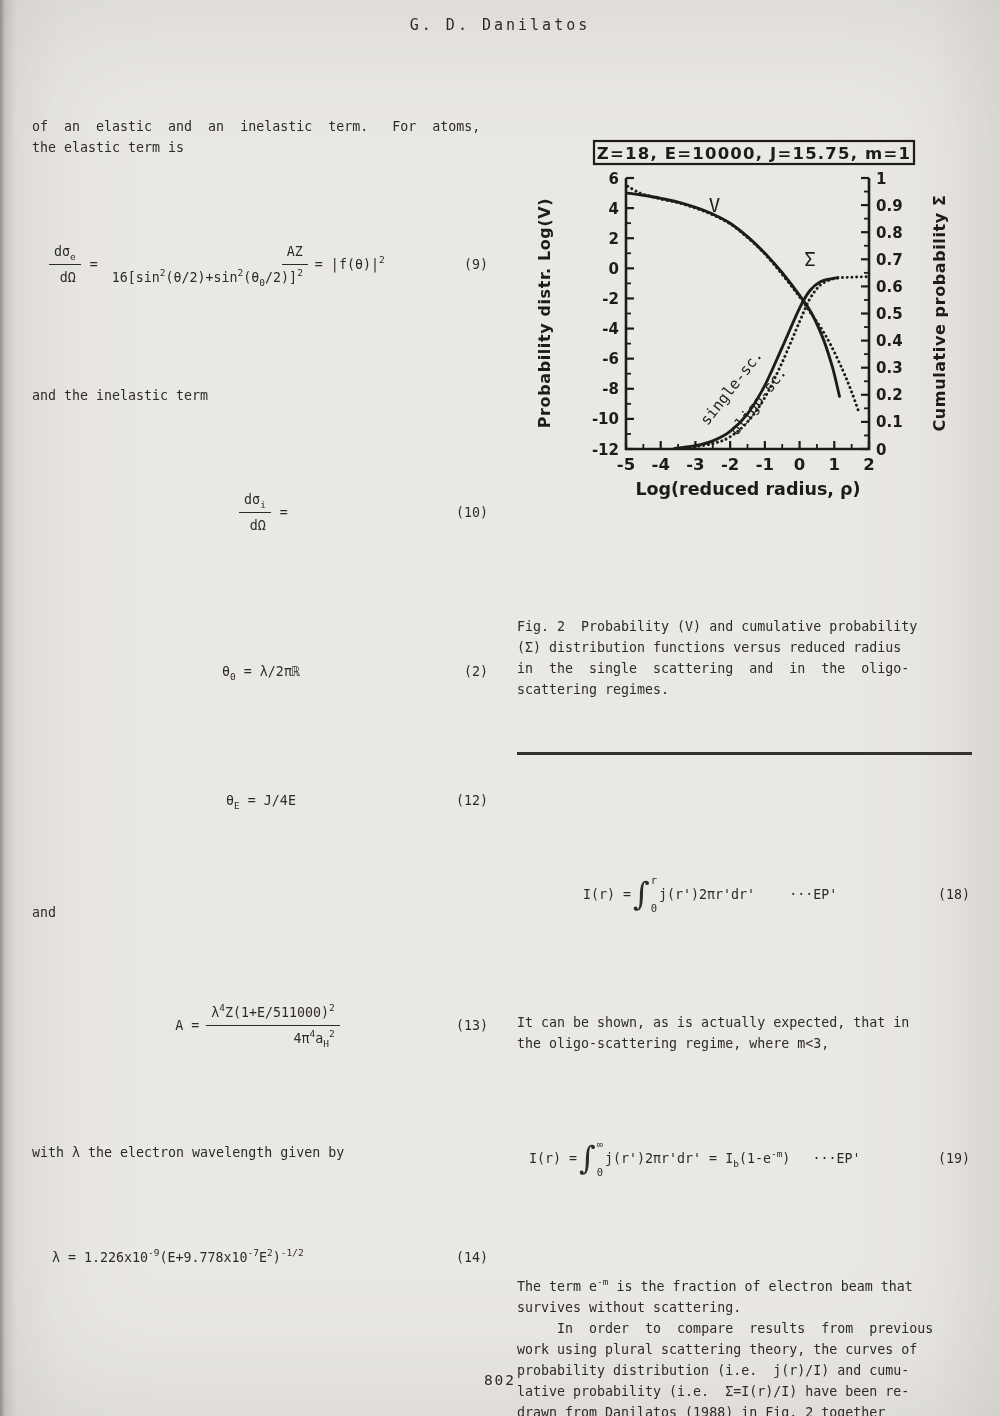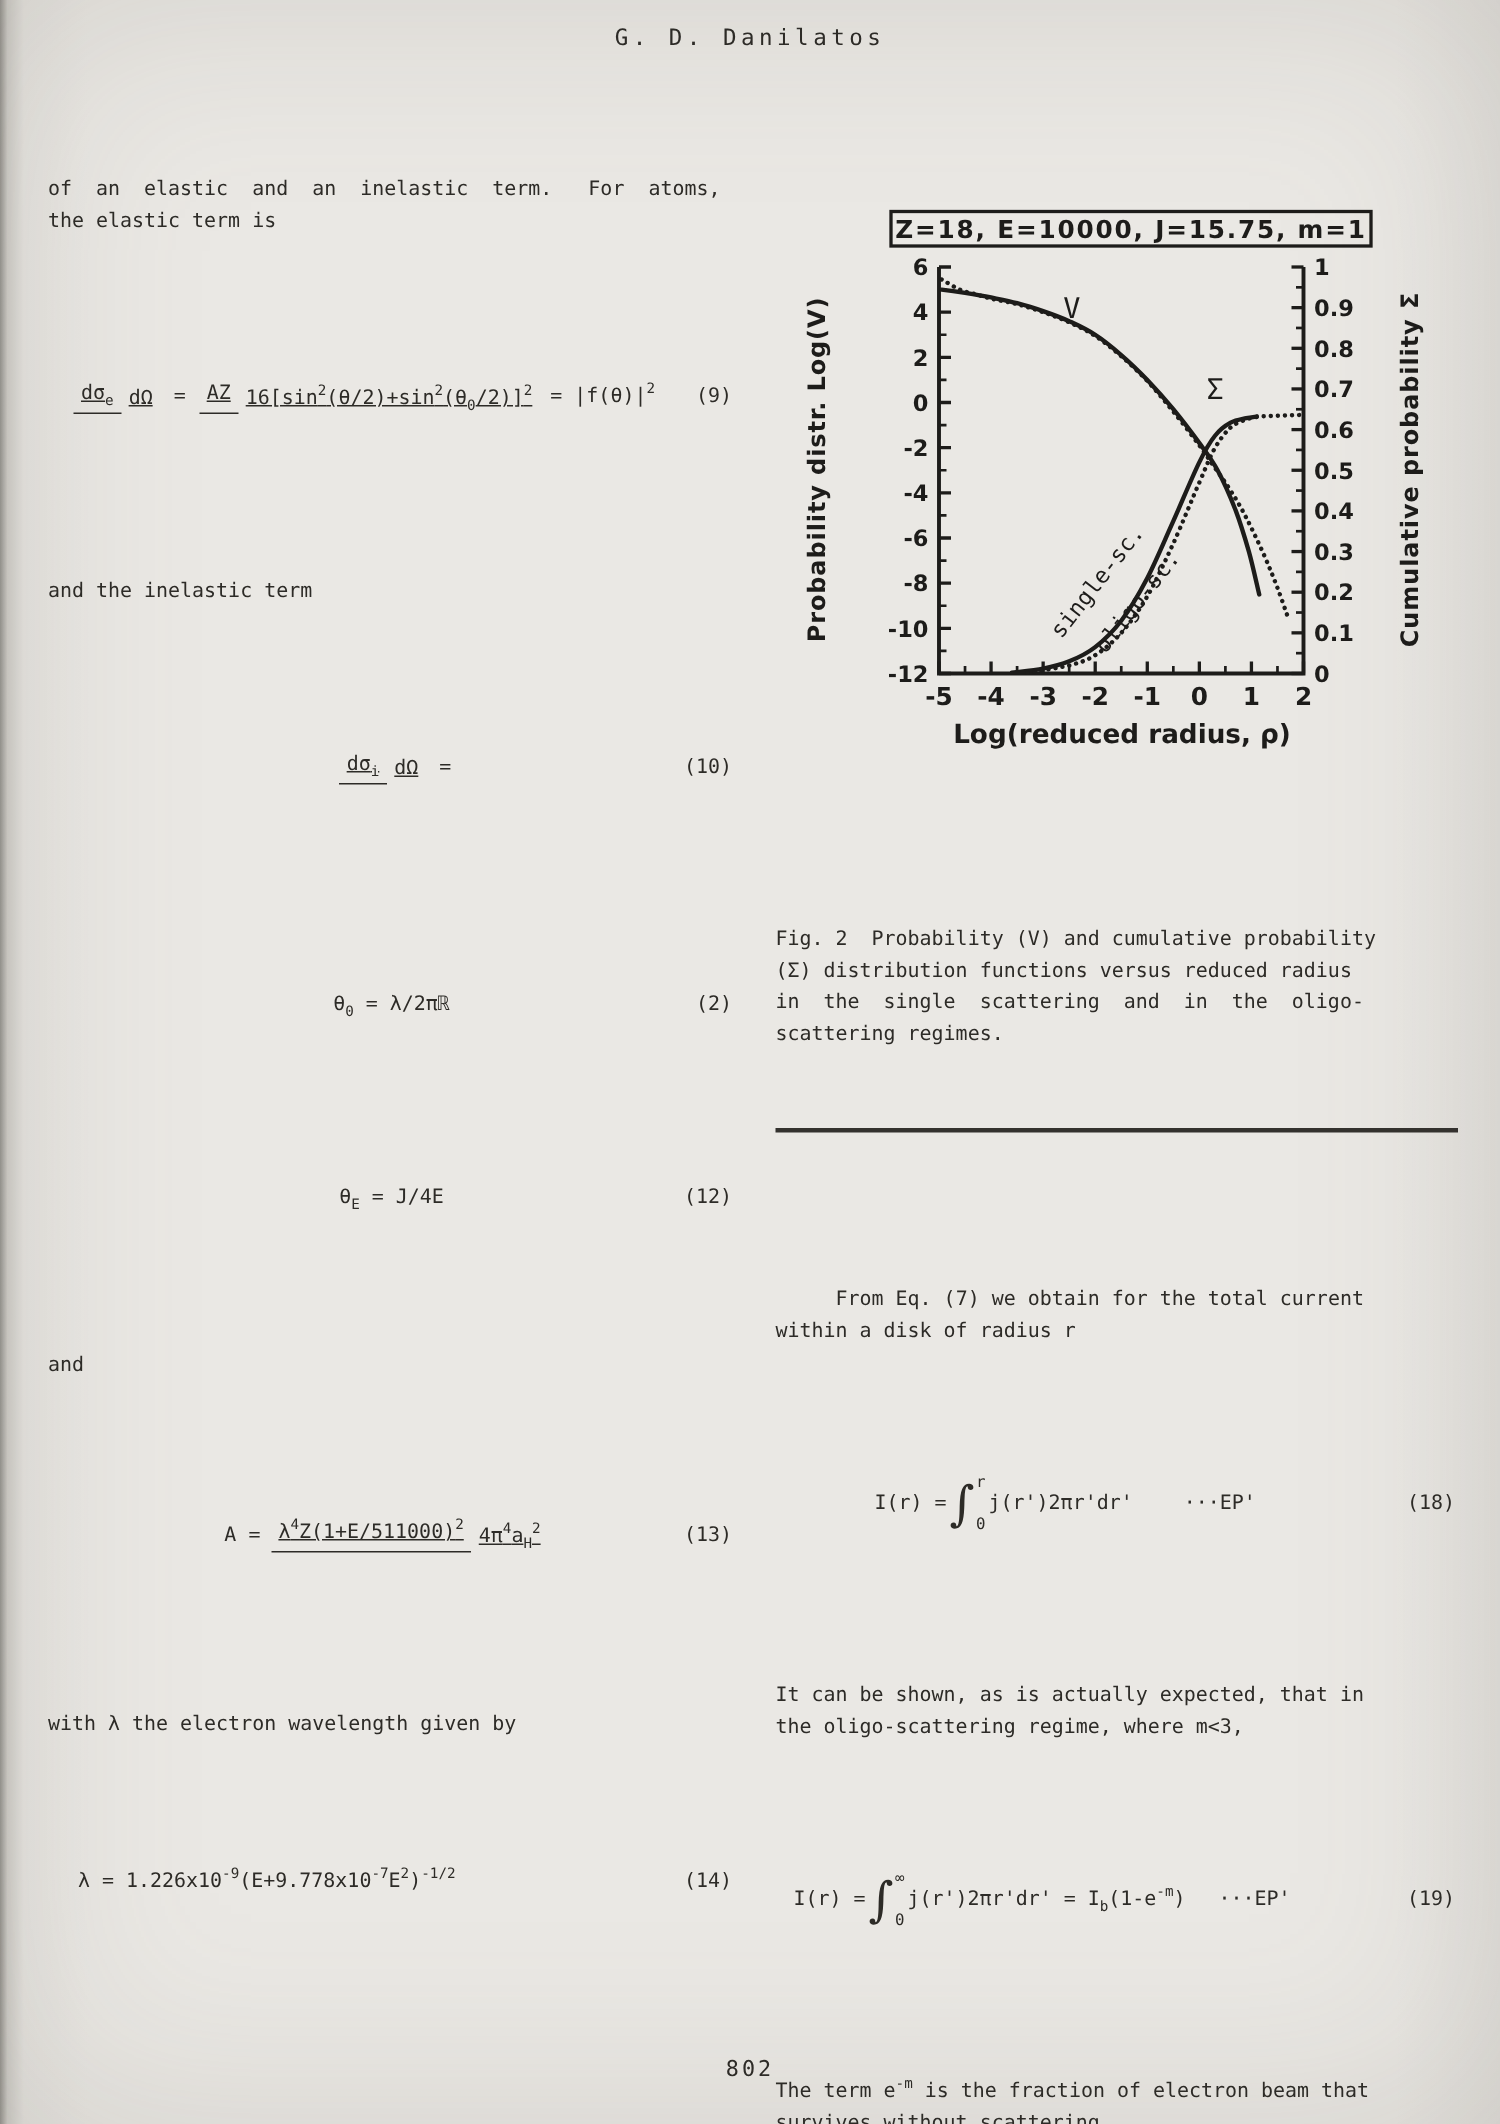--- a/index.html
+++ b/index.html
@@ -20,21 +20,21 @@
   .col p:first-child{margin-top:12px;}
   sub{font-size:9.5px;vertical-align:-4px;line-height:0;}
   sup{font-size:9.5px;vertical-align:6px;line-height:0;}
   
   .eq{display:flex;align-items:center;justify-content:center;position:relative;
       margin:15px 0;min-height:46px;}
   .eq .tag{position:absolute;right:2px;}
   .eq-left{justify-content:flex-start;}
   .pl10{padding-left:10px;} .pl20{padding-left:20px;} .pl66{padding-left:66px;} .pl12{padding-left:12px;}
   .eq-tight{margin:14px 0;min-height:30px;}
-  .frac{display:inline-flex;flex-direction:row;align-items:flex-end;margin:0 7px;text-align:center;text-decoration:underline;}
+  .frac{display:inline-flex;flex-direction:column;align-items:flex-end;margin:0 7px;text-align:center;}
   .frac .num{padding:0 5px 2px;border-bottom:1.6px solid #2d2b27;}
   .frac .den{padding:2px 5px 0;}
   .op{margin:0 2px;}
   .intg{display:inline-flex;align-items:center;margin:0 2px;}
   .intg .isym{font-size:32px;font-family:"DejaVu Serif",serif;line-height:1;}
   .intg .ilim{display:inline-flex;flex-direction:column;justify-content:space-between;height:38px;font-size:10.5px;line-height:1;margin-left:1px;}
   .gap{margin-left:34px;}
   
   #fig-svg{display:block;}
   #fig-svg text{fill:#1d1c1a;}
@@ -222,22 +222,20 @@
           <text x="245.07999999999998" y="269.28499999999997" text-anchor="middle" class="ann" font-size="15" transform="rotate(-52 245.07999999999998 269.28499999999997)">oligo-sc.</text>
         </g>
     </svg>
 
     <p class="caption">Fig. 2  Probability (V) and cumulative probability
 (Σ) distribution functions versus reduced radius
 in  the  single  scattering  and  in  the  oligo-
 scattering regimes.</p>
     <div class="rule"></div>
 
-    <p style="margin-top:24px;">     From Eq. (7) we obtain for the total current
-within a disk of radius r</p>
 
     <div class="eq eq-left pl66" style="margin:18px 0;">
       <span>I(r) =</span>
       <span class="intg"><span class="isym">∫</span><span class="ilim"><span>r</span><span>0</span></span></span>
       <span>j(r')2πr'dr'</span>
       <span class="gap">···EP'</span>
       <span class="tag">(18)</span>
     </div>
 
     <p>It can be shown, as is actually expected, that in

